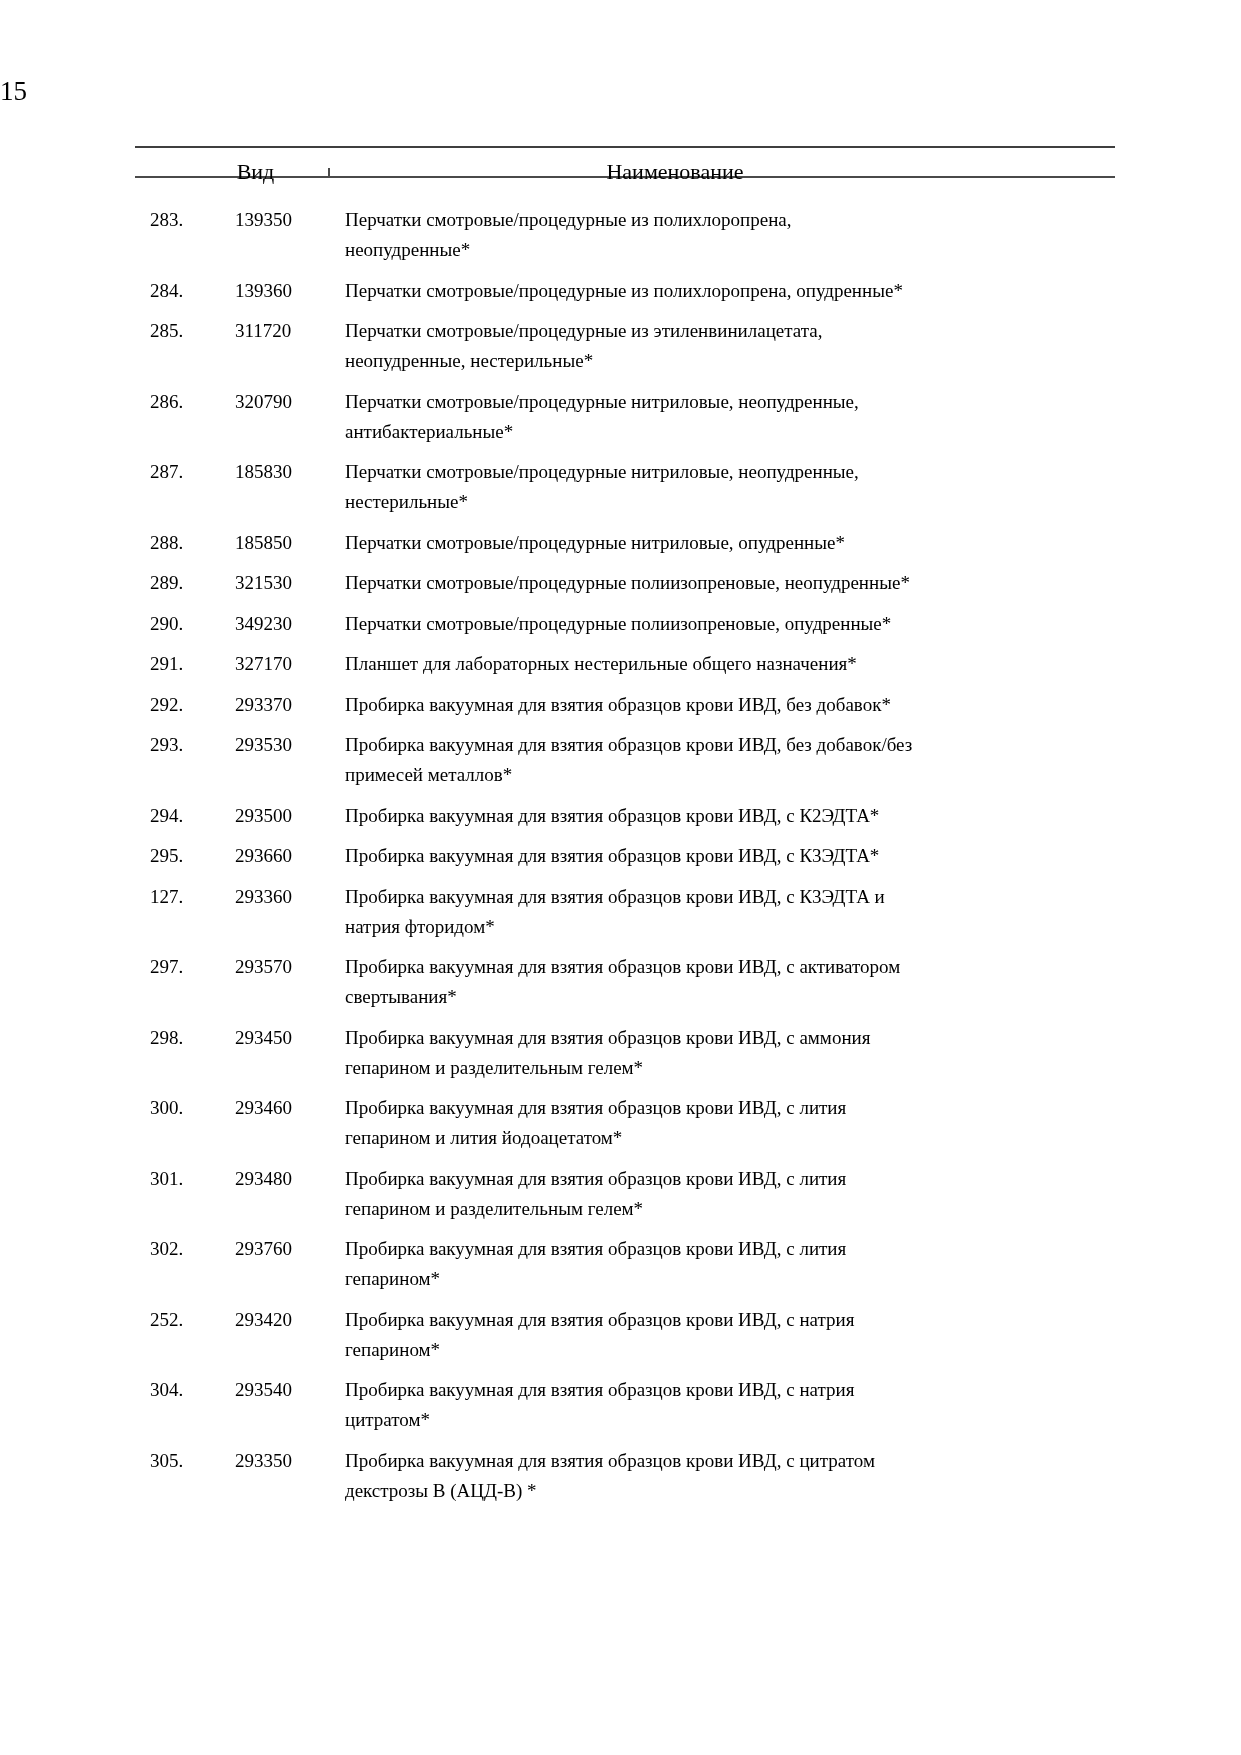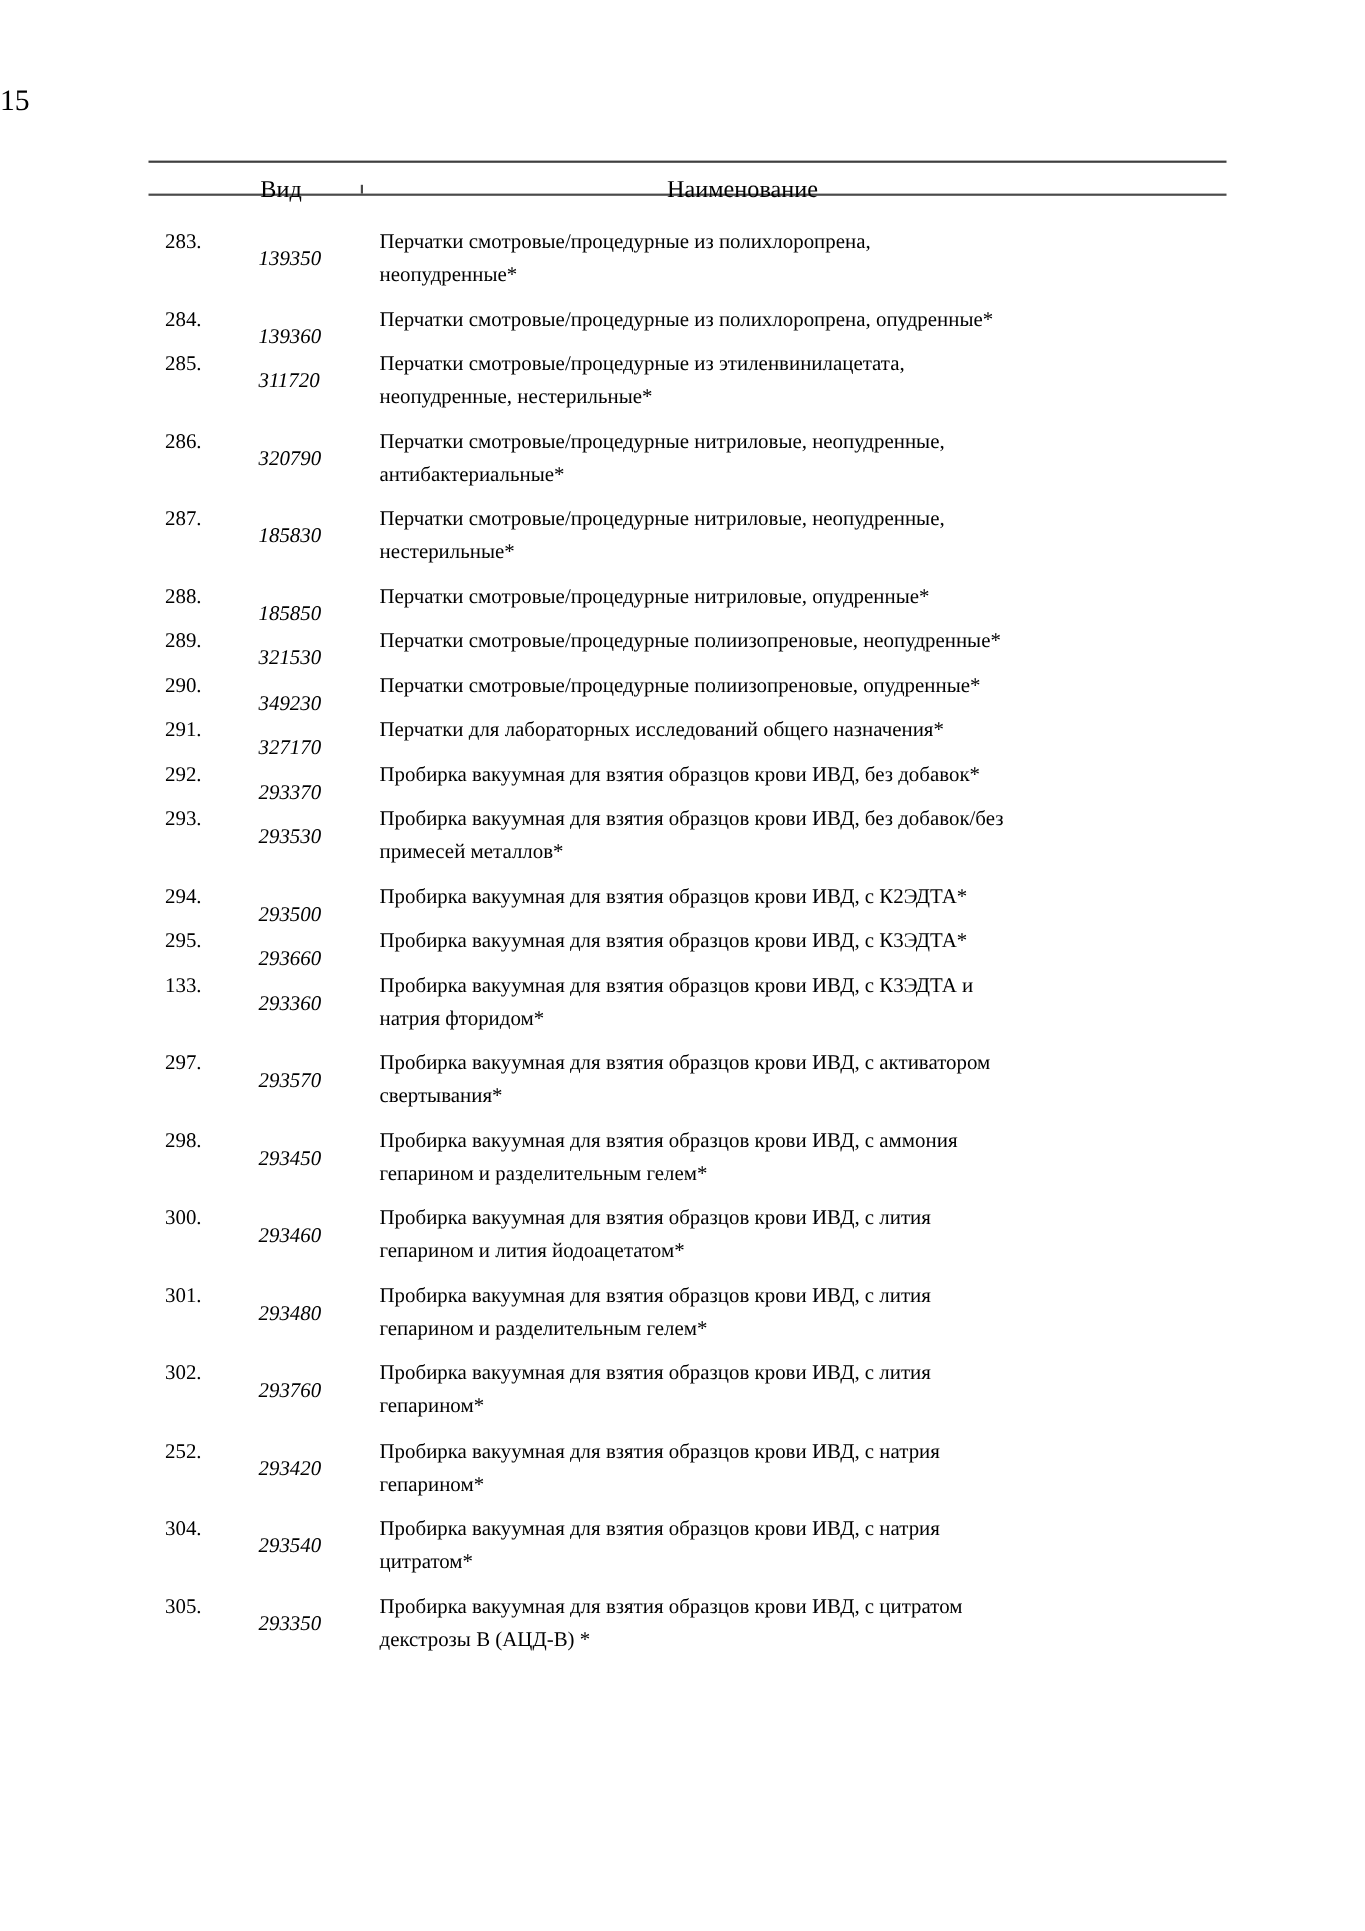--- a/index.html
+++ b/index.html
@@ -32,21 +32,21 @@
     padding-left:48px; box-sizing:border-box;
   }
   .th-name { flex:1; padding-right:95px; }
   .rows { position:absolute; left:0; top:205px; width:1241px; }
   .row {
     position:relative;
     font-size:19px; line-height:30px;
     margin-bottom:10.5px;
   }
   .row-num  { position:absolute; left:150px; top:0; }
-  .row-code { position:absolute; left:235px; top:16px;font-style:italic; }
+  .row-code { position:absolute; left:235px; top:0; }
   .row-name { margin-left:345px; width:730px; white-space:pre-line; }
 </style>
 </head>
 <body>
 
 <div class="page">
   <div class="page-number">15</div>
 
   <div class="thead">
     <div class="th th-vid">Вид</div>
@@ -102,21 +102,21 @@
 
   <div class="row">
     <span class="row-num">290.</span>
     <span class="row-code">349230</span>
     <div class="row-name">Перчатки смотровые/процедурные полиизопреновые, опудренные*</div>
   </div>
 
   <div class="row">
     <span class="row-num">291.</span>
     <span class="row-code">327170</span>
-    <div class="row-name">Перчатки для лабораторных исследований общего назначения*</div>
+    <div class="row-name">Планшет для лабораторных нестерильные общего назначения*</div>
   </div>
 
   <div class="row">
     <span class="row-num">292.</span>
     <span class="row-code">293370</span>
     <div class="row-name">Пробирка вакуумная для взятия образцов крови ИВД, без добавок*</div>
   </div>
 
   <div class="row">
     <span class="row-num">293.</span>
@@ -131,21 +131,21 @@
     <div class="row-name">Пробирка вакуумная для взятия образцов крови ИВД, с К2ЭДТА*</div>
   </div>
 
   <div class="row">
     <span class="row-num">295.</span>
     <span class="row-code">293660</span>
     <div class="row-name">Пробирка вакуумная для взятия образцов крови ИВД, с К3ЭДТА*</div>
   </div>
 
   <div class="row">
-    <span class="row-num">133.</span>
+    <span class="row-num">127.</span>
     <span class="row-code">293360</span>
     <div class="row-name">Пробирка вакуумная для взятия образцов крови ИВД, с К3ЭДТА и
 натрия фторидом*</div>
   </div>
 
   <div class="row">
     <span class="row-num">297.</span>
     <span class="row-code">293570</span>
     <div class="row-name">Пробирка вакуумная для взятия образцов крови ИВД, с активатором
 свертывания*</div>

